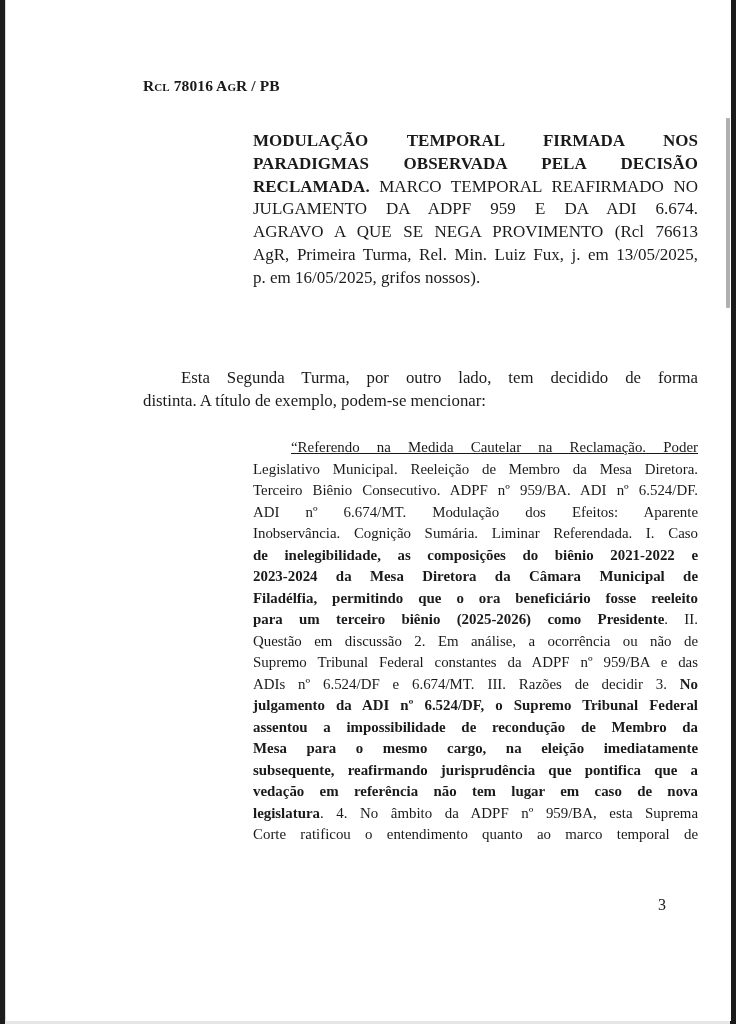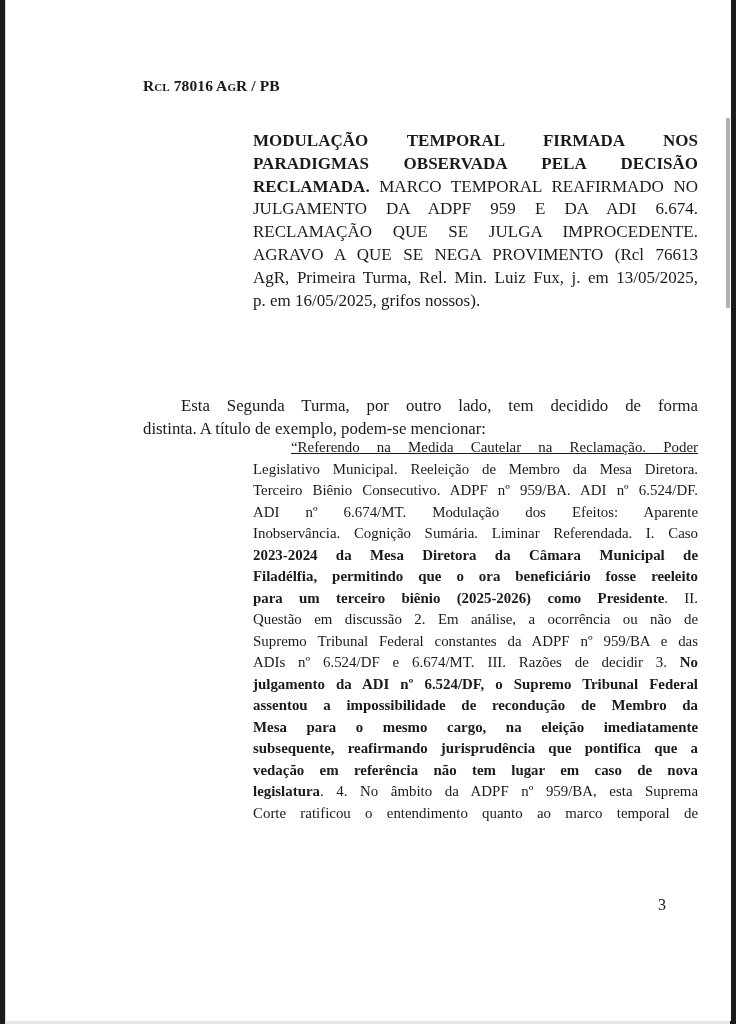--- a/index.html
+++ b/index.html
@@ -72,21 +72,20 @@
     .ementa .line.last {
       text-align-last: left;
     }
     .para {
       position: absolute;
       left: 137px;
       top: 367px;
       width: 555px;
       font-size: 16.8px;
       line-height: 22.8px;
-      margin-top: 28px;
     }
     .para .line {
       display: block;
       text-align: justify;
       text-align-last: justify;
       white-space: nowrap;
     }
     .para .line.first { padding-left: 38px; }
     .para .line.last { text-align-last: left; }
     .quote {
@@ -118,37 +117,37 @@
 <div class="viewer">
   <div class="page">
 
     <div class="running-head">Rcl 78016 AgR / PB</div>
 
     <div class="ementa" id="ementa">
         <span class="line"><b>MODULAÇÃO TEMPORAL FIRMADA NOS</b></span>
         <span class="line"><b>PARADIGMAS OBSERVADA PELA DECISÃO</b></span>
         <span class="line"><b>RECLAMADA.</b><span> MARCO TEMPORAL REAFIRMADO NO</span></span>
         <span class="line"><span>JULGAMENTO DA ADPF 959 E DA ADI 6.674.</span></span>
-        <span class="line"><span>RECLAMAÇÃO QUE SE JULGA IMPROCEDENTE.</span></span>
         <span class="line"><span>AGRAVO A QUE SE NEGA PROVIMENTO (Rcl 76613</span></span>
         <span class="line"><span>AgR, Primeira Turma, Rel. Min. Luiz Fux, j. em 13/05/2025,</span></span>
         <span class="line last"><span>p. em 16/05/2025, grifos nossos).</span></span>
       </div>
 
     <div class="para" id="para">
         <span class="line first">Esta Segunda Turma, por outro lado, tem decidido de forma</span>
         <span class="line last">distinta. A título de exemplo, podem-se mencionar:</span>
       </div>
 
     <div class="quote" id="quote">
         <span class="line first"><span>“Referendo na Medida Cautelar na Reclamação. Poder</span></span>
         <span class="line"><span>Legislativo Municipal. Reeleição de Membro da Mesa Diretora.</span></span>
         <span class="line"><span>Terceiro Biênio Consecutivo. ADPF nº 959/BA. ADI nº 6.524/DF.</span></span>
         <span class="line"><span>ADI nº 6.674/MT. Modulação dos Efeitos: Aparente</span></span>
         <span class="line"><span>Inobservância. Cognição Sumária. Liminar Referendada. I. Caso</span></span>
+        <span class="line"><b>de inelegibilidade, as composições do biênio 2021-2022 e</b></span>
         <span class="line"><b>2023-2024 da Mesa Diretora da Câmara Municipal de</b></span>
         <span class="line"><b>Filadélfia, permitindo que o ora beneficiário fosse reeleito</b></span>
         <span class="line"><b>para um terceiro biênio (2025-2026) como Presidente</b><span>. II.</span></span>
         <span class="line"><span>Questão em discussão 2. Em análise, a ocorrência ou não de</span></span>
         <span class="line"><span>Supremo Tribunal Federal constantes da ADPF nº 959/BA e das</span></span>
         <span class="line"><span>ADIs nº 6.524/DF e 6.674/MT. III. Razões de decidir 3. </span><b>No</b></span>
         <span class="line"><b>julgamento da ADI nº 6.524/DF, o Supremo Tribunal Federal</b></span>
         <span class="line"><b>assentou a impossibilidade de recondução de Membro da</b></span>
         <span class="line"><b>Mesa para o mesmo cargo, na eleição imediatamente</b></span>
         <span class="line"><b>subsequente, reafirmando jurisprudência que pontifica que a</b></span>

